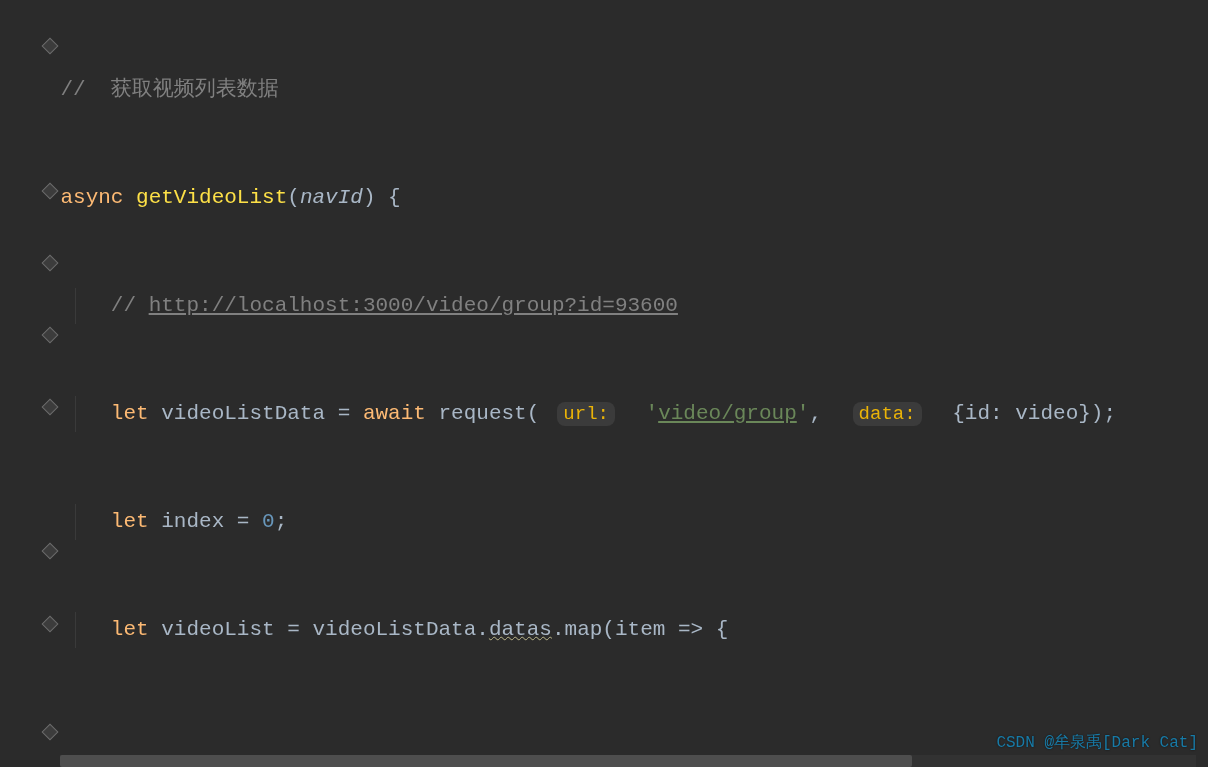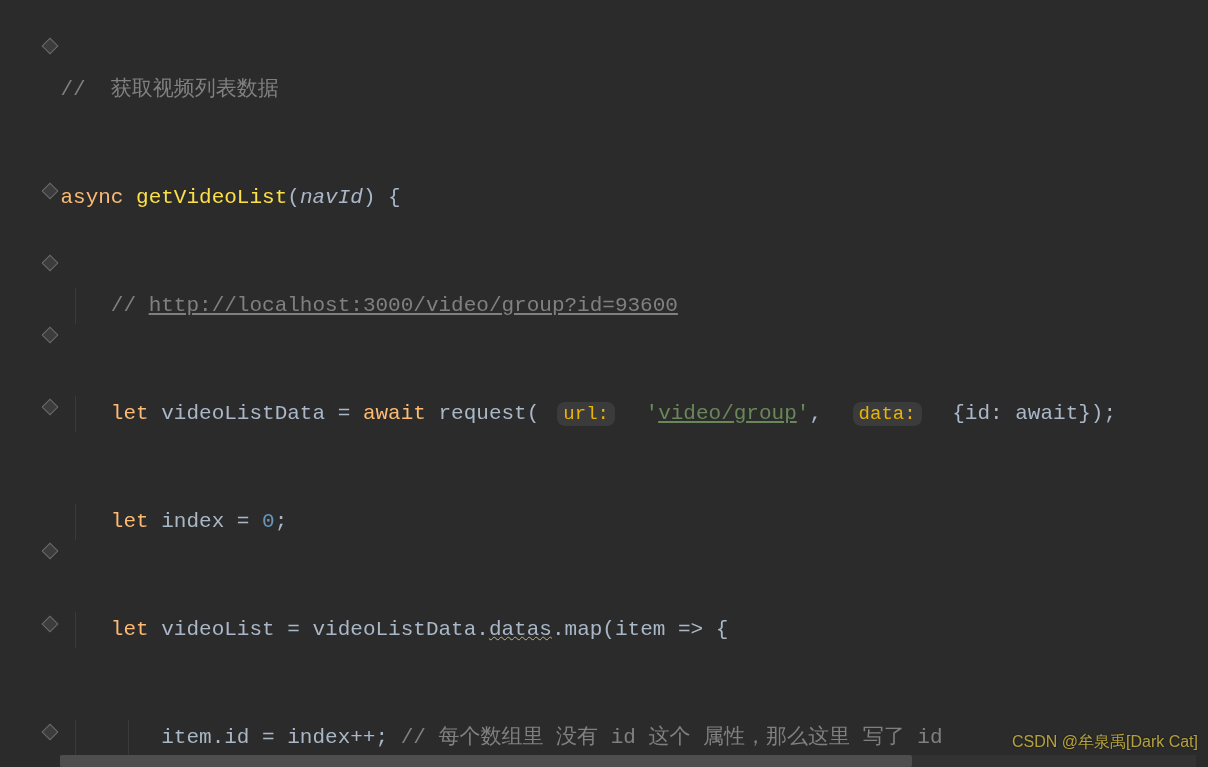--- a/index.html
+++ b/index.html
@@ -86,23 +86,23 @@
       left: 0;
       width: 75%;
       height: 100%;
       background: #4e4e4e;
       border-radius: 2px;
     }
     .watermark {
       position: absolute;
       bottom: 14px;
       right: 10px;
-      color: #fde047;
+      color: #0ea5e9;
       font-size: 16px;
-      font-family: Liberation Sans, sans-serif;
+      font-family: Liberation Mono, monospace;
       opacity: 0.65;
       text-shadow: 0 0 2px #000;
     }
     .ig1 { left: 65px; }
     .ig2 { left: 118px; }
   </style>
 </head>
 <body>
 
 <div class="editor">
@@ -114,24 +114,23 @@
     <div class="fold-marker" style="top:329px"></div>
     <div class="fold-marker" style="top:401px"></div>
     <div class="fold-marker" style="top:545px"></div>
     <div class="fold-marker" style="top:618px"></div>
     <div class="fold-marker" style="top:726px"></div>
   </div>
   <div class="code-area">
     <div class="line">    <span class="cmt">//  获取视频列表数据</span></div>
     <div class="line">    <span class="kw">async</span> <span class="fn">getVideoList</span>(<span class="param">navId</span><span>) {</span></div>
     <div class="line"><span class="indent-guide ig1"></span>        <span class="cmt">// </span><span class="cmt-link">http://localhost:3000/video/group?id=93600</span></div>
-    <div class="line"><span class="indent-guide ig1"></span>        <span class="kw">let</span> <span>videoListData</span><span> = </span><span class="kw">await</span><span> request(</span><span class="hint">url:</span><span class="str"> '</span><span class="str-link">video/group</span><span class="str">'</span><span>, </span><span class="hint">data:</span><span> {id: await});</span></div>
+    <div class="line"><span class="indent-guide ig1"></span>        <span class="kw">let</span> <span>videoListData</span><span> = </span><span class="kw">await</span><span> request(</span><span class="hint">url:</span><span class="str"> '</span><span class="str-link">video/group</span><span class="str">'</span><span>, </span><span class="hint">data:</span><span> {id: video});</span></div>
     <div class="line"><span class="indent-guide ig1"></span>        <span class="kw">let</span><span> index = </span><span class="num">0</span><span>;</span></div>
     <div class="line"><span class="indent-guide ig1"></span>        <span class="kw">let</span><span> videoList = videoListData.</span><span class="wavy">datas</span><span>.map(item =&gt; {</span></div>
-    <div class="line"><span class="indent-guide ig1"></span><span class="indent-guide ig2"></span>            <span>item.id = index++; </span><span class="cmt">// 每个数组里 没有 id 这个 属性，那么这里 写了 id</span></div>
     
     
     
     
     
     
     
     
     
     

